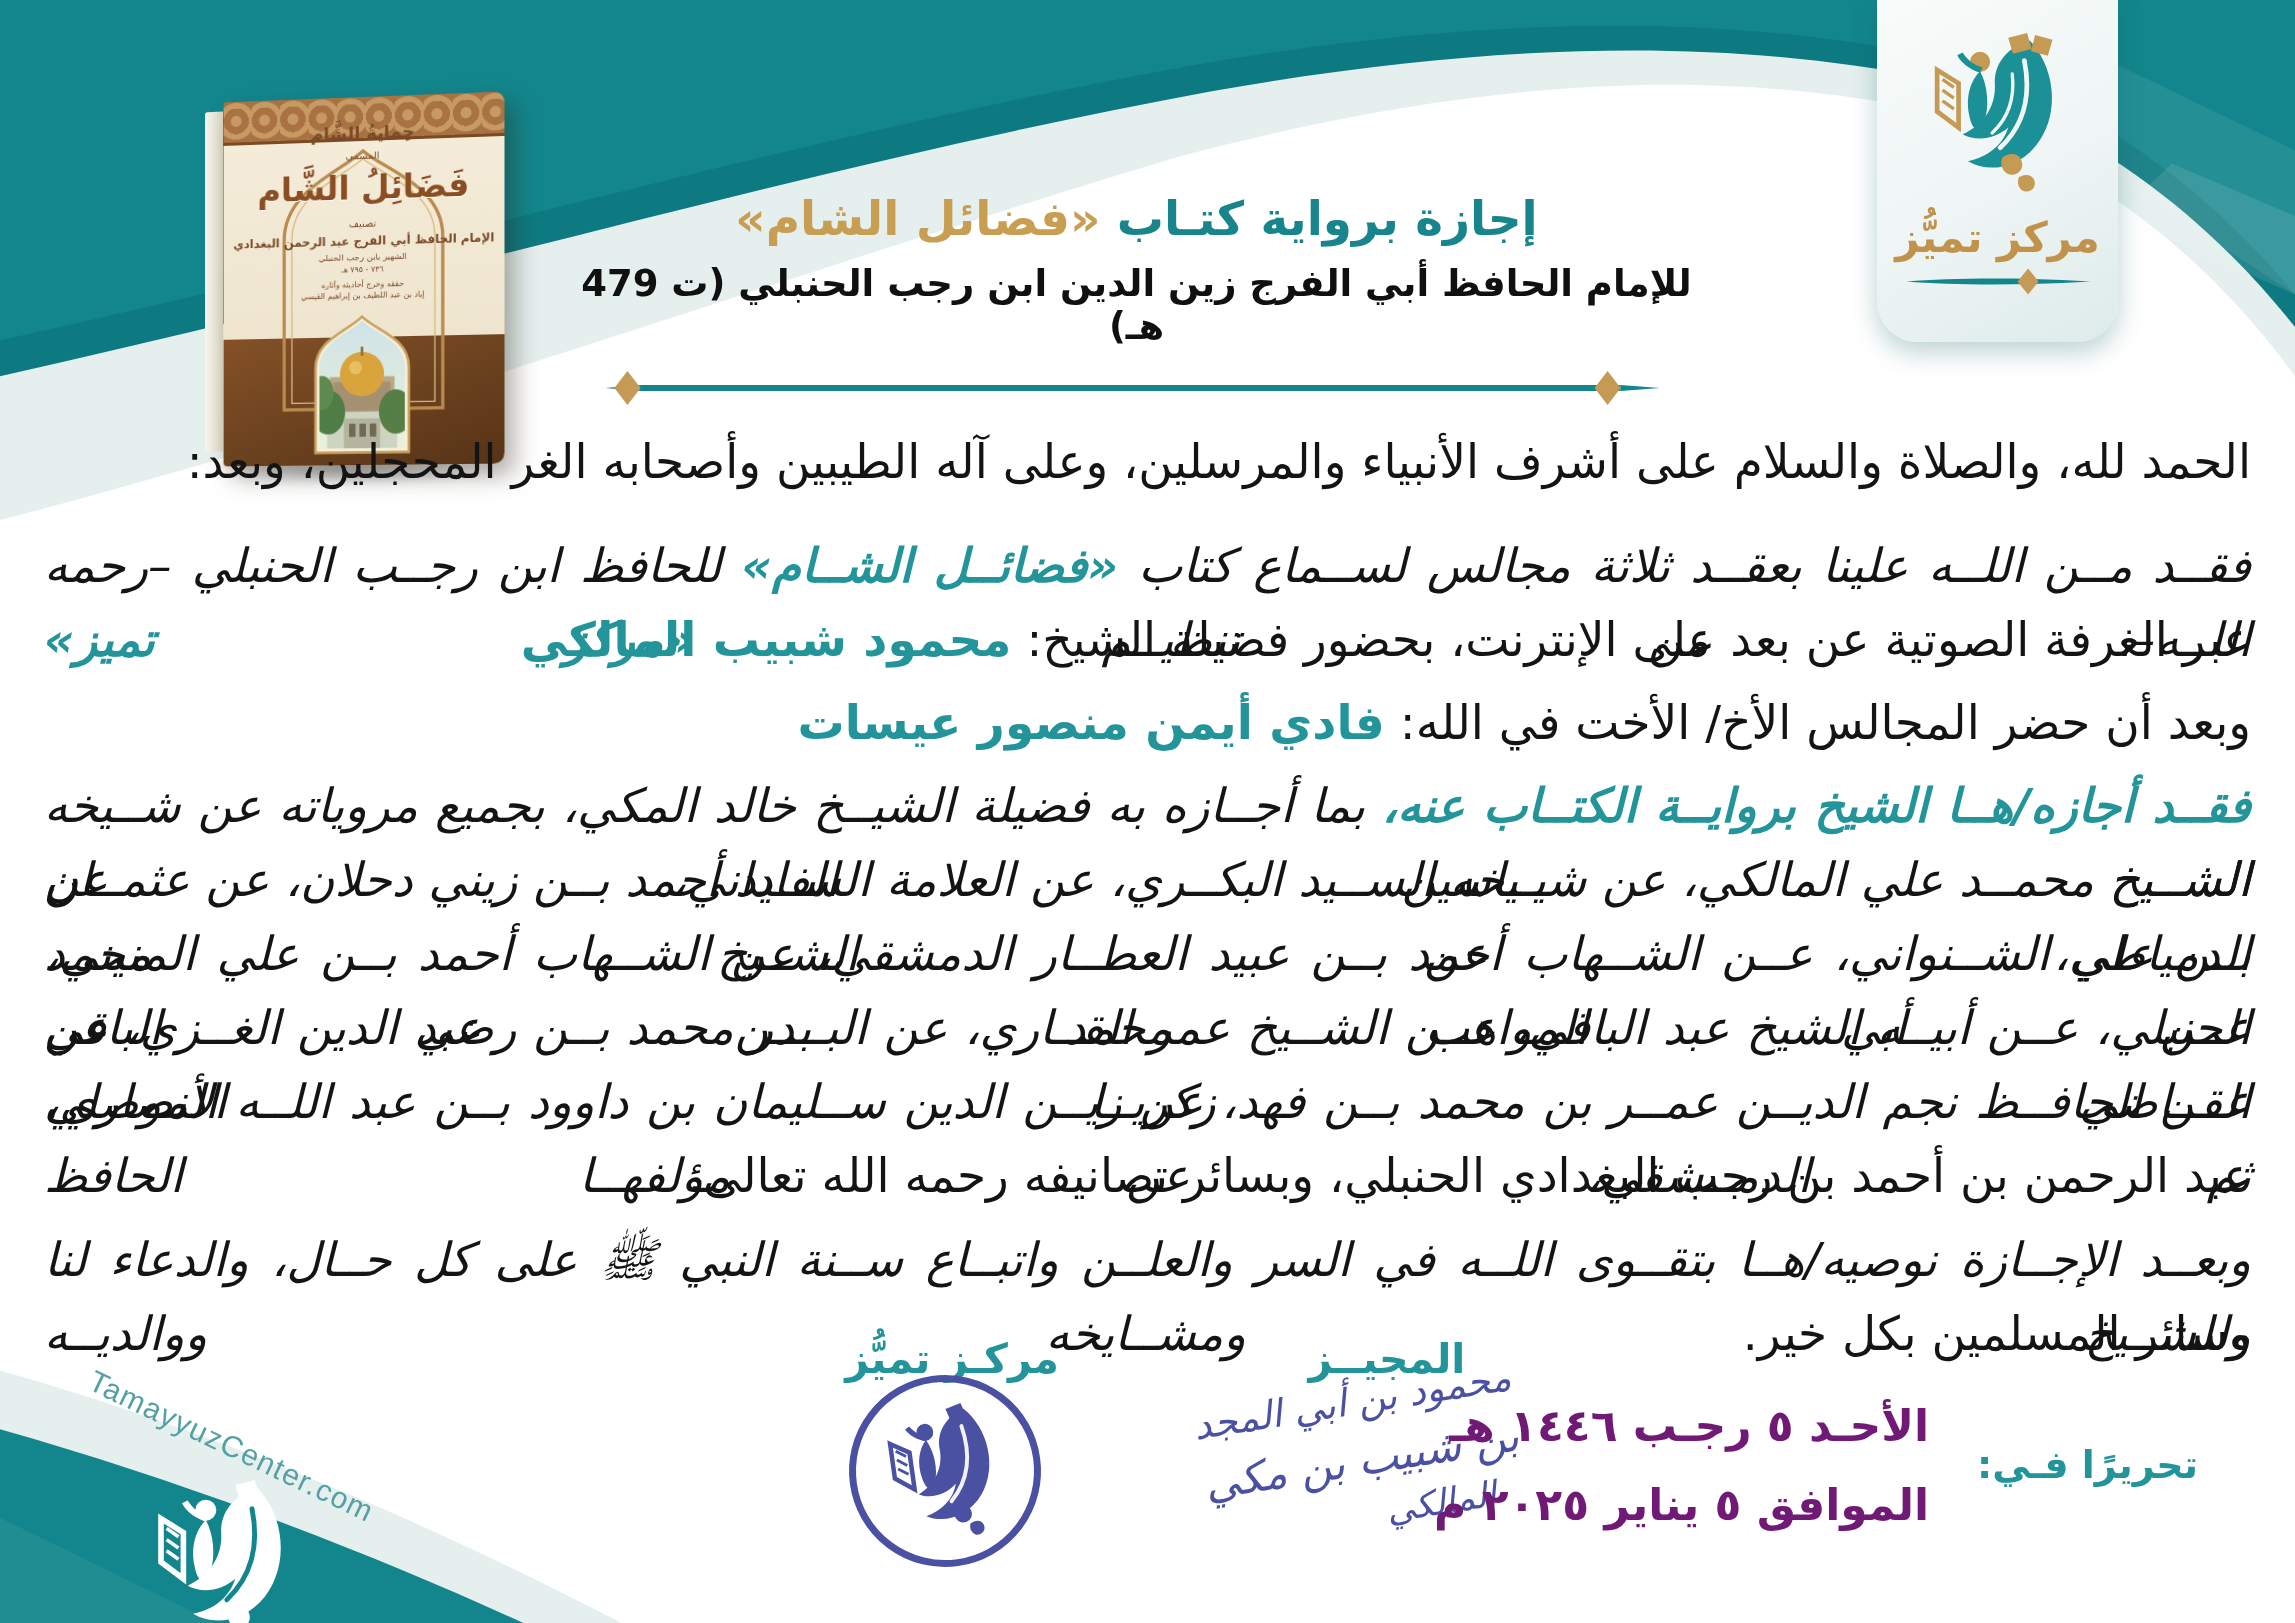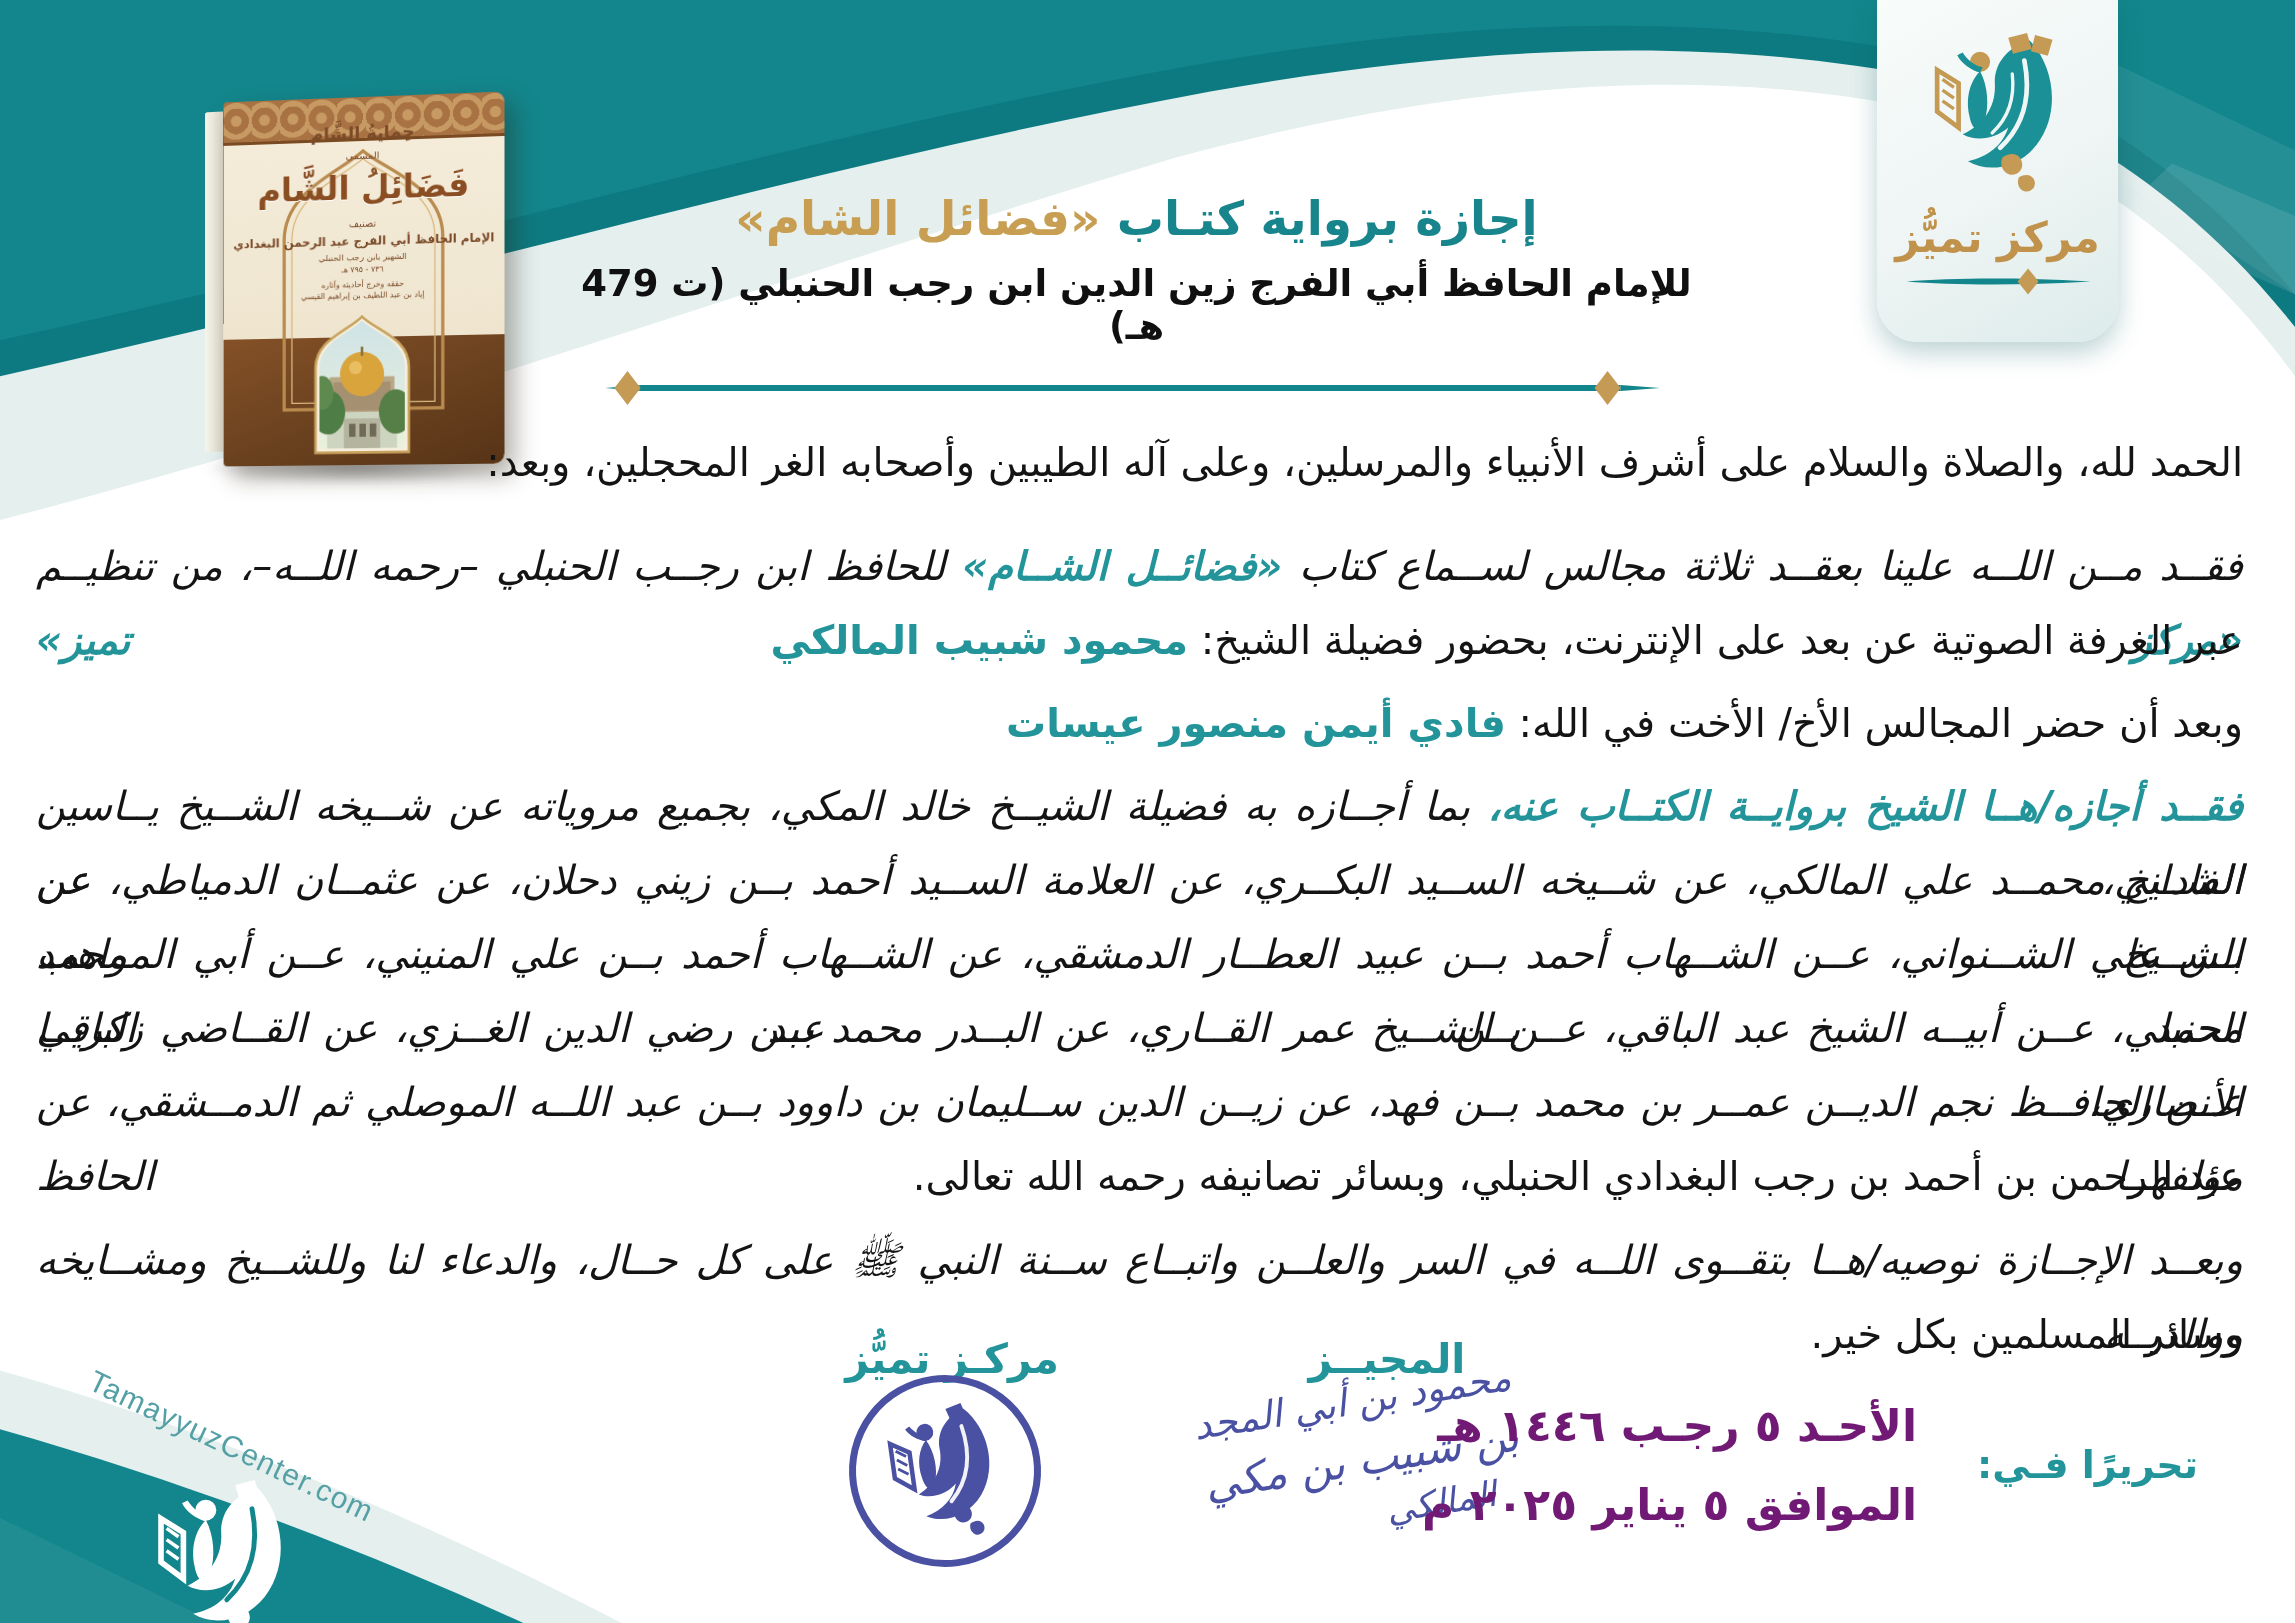--- a/index.html
+++ b/index.html
@@ -13,43 +13,43 @@
      border-radius:0 0 41px 41px;box-shadow:0 9.2px 26px rgba(10,90,95,.28);text-align:center;}
   .logo-card .mark{margin-top:31px;}
   .brand-name{font-size:42px;font-weight:bold;color:#c1924b;direction:rtl;margin-top:21px;}
   
   .titleblock{position:absolute;right:576px;top:191px;width:1165px;text-align:center;direction:rtl;z-index:4;}
   .doc-title{font-size:47px;font-weight:bold;color:#17858b;white-space:nowrap;}
   .doc-title .gold{color:#c79e52;}
   .doc-subtitle{margin-top:15.7px;font-size:37px;font-weight:bold;color:#101010;}
   .title-divider{margin-top:19.6px;}
   
-  .bodytext{position:absolute;left:36px;top:425px;width:2207px;direction:rtl;color:#141414;
-            font-size:40px;z-index:4;}
+  .bodytext{position:absolute;left:44px;top:425px;width:2207px;direction:rtl;color:#141414;
+            font-size:47px;z-index:4;}
   .line{line-height:74px;height:74px;text-align:right;overflow:visible;}
   .line.j{text-align:justify;text-align-last:justify;font-style:italic;}
   .mt-par{margin-top:30px;}
   .mt-sm{margin-top:9.2px;}
   .t{color:#23959a;font-weight:bold;}
   .tb{color:#23959a;font-weight:bold;margin-top:24px;}
   
   .sig-head{position:absolute;top:1335px;font-size:41px;font-weight:bold;color:#23959a;
             text-align:center;direction:rtl;z-index:4;}
   #head-mujeez{left:1243px;width:288px;}
   #head-center{left:818px;width:268px;}
   .stamp{position:absolute;left:849px;top:1375px;width:178px;height:178px;border:7.2px solid #4a51a3;
          border-radius:50%;z-index:4;display:flex;align-items:center;justify-content:center;
          transform:rotate(-8deg);color:#4a51a3;}
   .sig-script{position:absolute;left:1145px;top:1379px;width:432px;color:#4a51a3;direction:rtl;
               transform:rotate(-9deg);font-style:italic;text-align:center;z-index:4;}
   .sig-script .s1{font-size:38px;}
   .sig-script .s2{font-size:43px;letter-spacing:2px;margin-top:11.8px;}
   .sig-script .s3{font-size:35px;margin-top:9.2px;padding-left:144px;}
   .dateline{position:absolute;right:97px;top:1400px;display:flex;direction:rtl;align-items:center;
-            gap:60px;z-index:4;}
+            gap:48px;z-index:4;}
   .dl-label{font-size:38px;font-weight:bold;color:#23959a;white-space:nowrap;}
   .dl-dates{display:flex;flex-direction:column;gap:27.5px;text-align:right;}
   .dl-dates div{font-size:44px;font-weight:bold;color:#701a75;white-space:nowrap;}
   
   .site-url{position:absolute;left:98px;top:1364px;transform:rotate(25.5deg);transform-origin:left top;
             font-family:"Liberation Sans",sans-serif;font-size:30px;color:#55a0a5;letter-spacing:1.3px;
             z-index:4;}
   .footer-logo{position:absolute;left:147px;top:1478px;z-index:4;color:#ffffff;}
   
   .book{position:absolute;left:191px;top:92px;width:334px;height:393px;z-index:4;}

